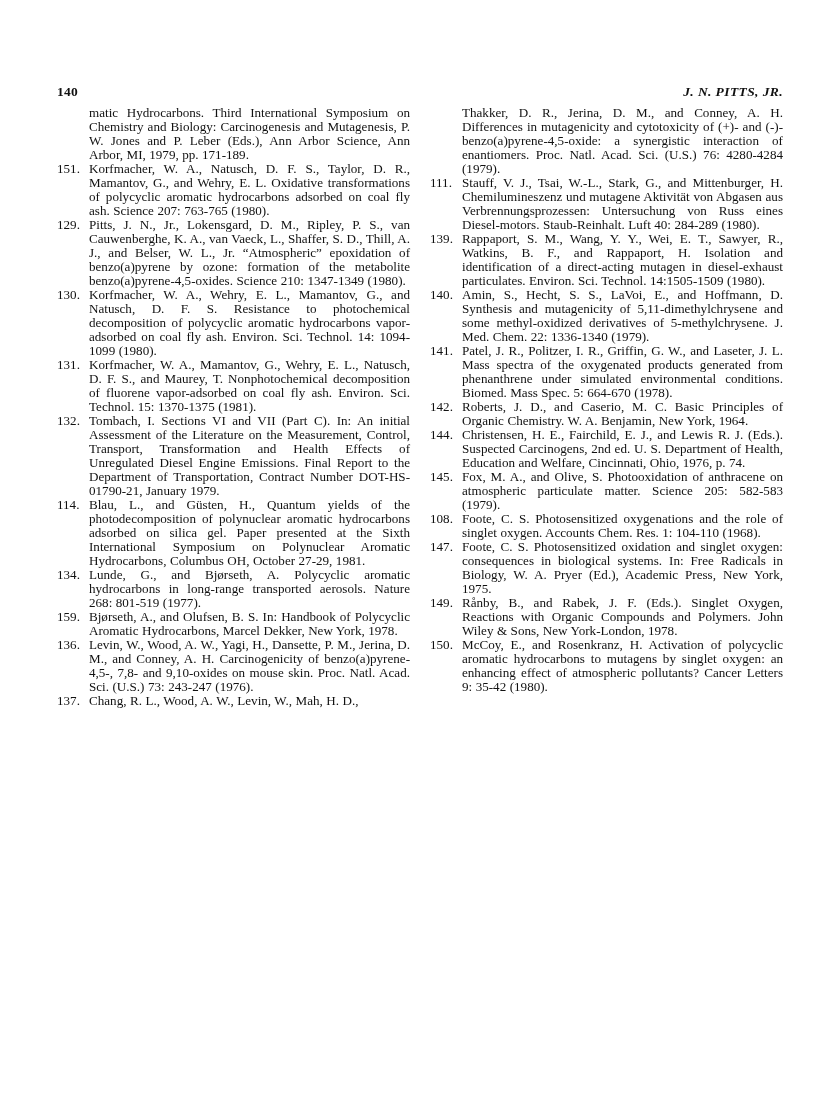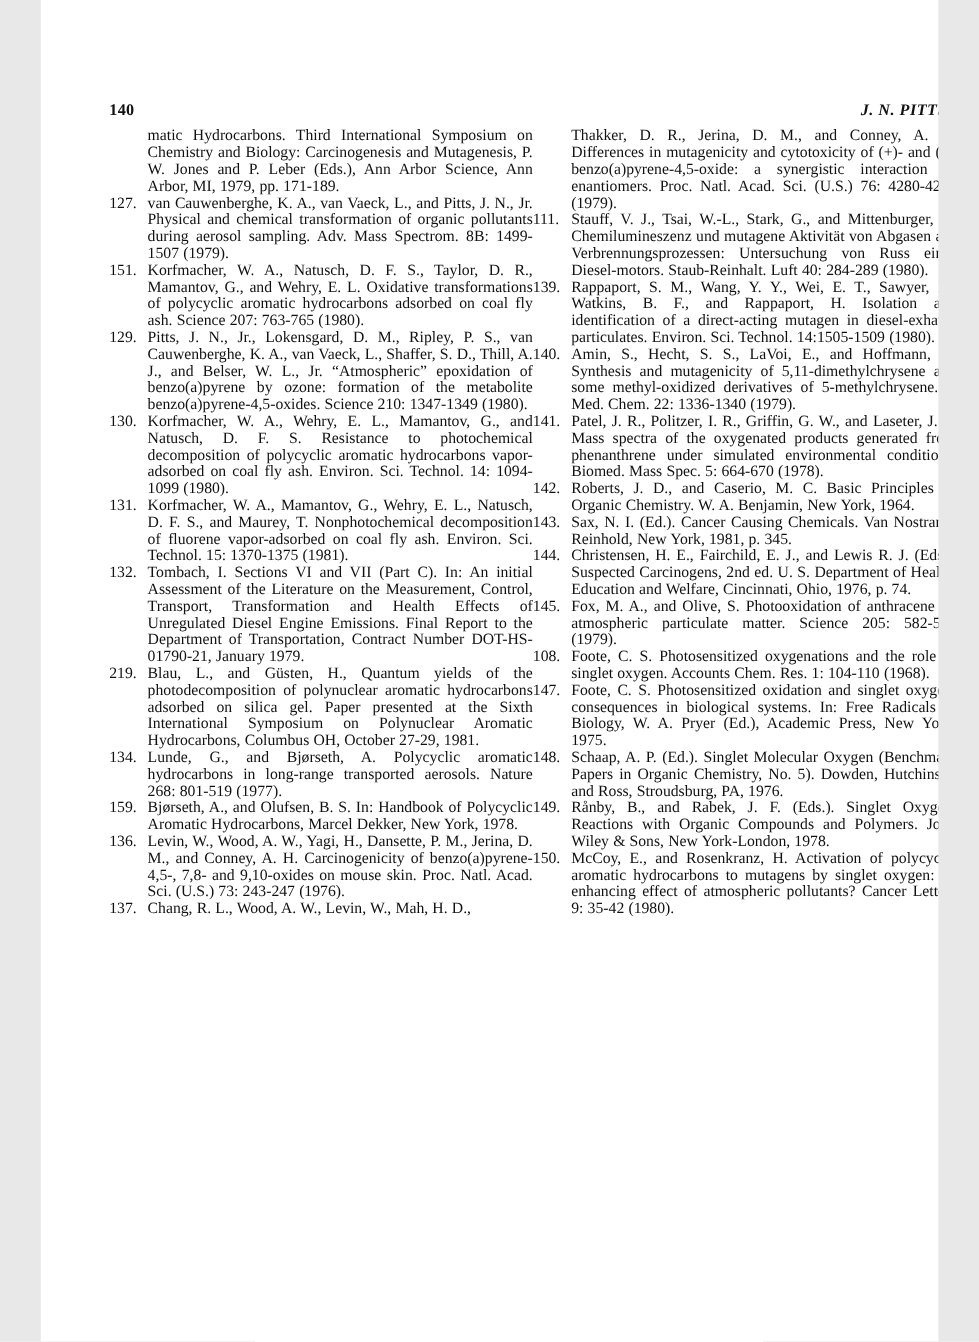--- a/index.html
+++ b/index.html
@@ -2,21 +2,21 @@
 <html><head>
 <meta charset="utf-8">
 <style>
   html, body {
     margin: 0;
     padding: 0;
     background: #e8e8e8;
   }
   .page {
     position: relative;
-    width: 748px;
+    width: 816px;
     height: 1118px;
     margin: 0 auto;
     background: #ffffff;
     font-family: "Liberation Serif", "DejaVu Serif", serif;
     color: #111111;
     overflow: hidden;
   }
   .page-header {
     position: absolute;
     top: 84px;
@@ -41,20 +41,21 @@
     font-style: italic;
     letter-spacing: 0.4px;
     font-weight: bold;
   }
   .columns {
     position: absolute;
     top: 106px;
     left: 57px;
     width: 726px;
     display: flex;
+    gap: 20px;
   }
   .col {
     width: 353px;
     flex: 0 0 353px;
   }
   .ref {
     margin: 0;
     position: relative;
     padding-left: 32px;
     text-align: justify;
@@ -73,42 +74,39 @@
 <body>
 
 <div class="page">
   <div class="page-header">
     <span class="page-number">140</span>
     <span class="running-head">J. N. PITTS, JR.</span>
   </div>
   <div class="columns">
     <div class="col">
         <p class="ref"><span class="reftext">matic Hydrocarbons. Third International Symposium on Chemistry and Biology: Carcinogenesis and Mutagenesis, P. W. Jones and P. Leber (Eds.), Ann Arbor Science, Ann Arbor, MI, 1979, pp. 171-189.</span></p>
-        <p class="ref"><span class="refnum">127.</span><span class="reftext">van Cauwenberghe, K. A., van Vaeck, L., and Pitts, J. N., Jr. Physical and chemical transformation of organic pollutants during aerosol sampling. Adv. Mass Spectrom. 8B: 1499-1507 (1979).</span></p>
         <p class="ref"><span class="refnum">151.</span><span class="reftext">Korfmacher, W. A., Natusch, D. F. S., Taylor, D. R., Mamantov, G., and Wehry, E. L. Oxidative transformations of polycyclic aromatic hydrocarbons adsorbed on coal fly ash. Science 207: 763-765 (1980).</span></p>
         <p class="ref"><span class="refnum">129.</span><span class="reftext">Pitts, J. N., Jr., Lokensgard, D. M., Ripley, P. S., van Cauwenberghe, K. A., van Vaeck, L., Shaffer, S. D., Thill, A. J., and Belser, W. L., Jr. “Atmospheric” epoxidation of benzo(a)pyrene by ozone: formation of the metabolite benzo(a)pyrene-4,5-oxides. Science 210: 1347-1349 (1980).</span></p>
         <p class="ref"><span class="refnum">130.</span><span class="reftext">Korfmacher, W. A., Wehry, E. L., Mamantov, G., and Natusch, D. F. S. Resistance to photochemical decomposition of polycyclic aromatic hydrocarbons vapor-adsorbed on coal fly ash. Environ. Sci. Technol. 14: 1094-1099 (1980).</span></p>
         <p class="ref"><span class="refnum">131.</span><span class="reftext">Korfmacher, W. A., Mamantov, G., Wehry, E. L., Natusch, D. F. S., and Maurey, T. Nonphotochemical decomposition of fluorene vapor-adsorbed on coal fly ash. Environ. Sci. Technol. 15: 1370-1375 (1981).</span></p>
         <p class="ref"><span class="refnum">132.</span><span class="reftext">Tombach, I. Sections VI and VII (Part C). In: An initial Assessment of the Literature on the Measurement, Control, Transport, Transformation and Health Effects of Unregulated Diesel Engine Emissions. Final Report to the Department of Transportation, Contract Number DOT-HS-01790-21, January 1979.</span></p>
-        <p class="ref"><span class="refnum">219.</span><span class="reftext">Blau, L., and Güsten, H., Quantum yields of the photodecomposition of polynuclear aromatic hydrocarbons adsorbed on silica gel. Paper presented at the Sixth International Symposium on Polynuclear Aromatic Hydrocarbons, Columbus OH, October 27-29, 1981.</span></p>
+        <p class="ref"><span class="refnum">114.</span><span class="reftext">Blau, L., and Güsten, H., Quantum yields of the photodecomposition of polynuclear aromatic hydrocarbons adsorbed on silica gel. Paper presented at the Sixth International Symposium on Polynuclear Aromatic Hydrocarbons, Columbus OH, October 27-29, 1981.</span></p>
         <p class="ref"><span class="refnum">134.</span><span class="reftext">Lunde, G., and Bjørseth, A. Polycyclic aromatic hydrocarbons in long-range transported aerosols. Nature 268: 801-519 (1977).</span></p>
         <p class="ref"><span class="refnum">159.</span><span class="reftext">Bjørseth, A., and Olufsen, B. S. In: Handbook of Polycyclic Aromatic Hydrocarbons, Marcel Dekker, New York, 1978.</span></p>
         <p class="ref"><span class="refnum">136.</span><span class="reftext">Levin, W., Wood, A. W., Yagi, H., Dansette, P. M., Jerina, D. M., and Conney, A. H. Carcinogenicity of benzo(a)pyrene-4,5-, 7,8- and 9,10-oxides on mouse skin. Proc. Natl. Acad. Sci. (U.S.) 73: 243-247 (1976).</span></p>
         <p class="ref"><span class="refnum">137.</span><span class="reftext">Chang, R. L., Wood, A. W., Levin, W., Mah, H. D.,</span></p>
       </div>
     <div class="col">
         <p class="ref"><span class="reftext">Thakker, D. R., Jerina, D. M., and Conney, A. H. Differences in mutagenicity and cytotoxicity of (+)- and (-)-benzo(a)pyrene-4,5-oxide: a synergistic interaction of enantiomers. Proc. Natl. Acad. Sci. (U.S.) 76: 4280-4284 (1979).</span></p>
         <p class="ref"><span class="refnum">111.</span><span class="reftext">Stauff, V. J., Tsai, W.-L., Stark, G., and Mittenburger, H. Chemilumineszenz und mutagene Aktivität von Abgasen aus Verbrennungsprozessen: Untersuchung von Russ eines Diesel-motors. Staub-Reinhalt. Luft 40: 284-289 (1980).</span></p>
         <p class="ref"><span class="refnum">139.</span><span class="reftext">Rappaport, S. M., Wang, Y. Y., Wei, E. T., Sawyer, R., Watkins, B. F., and Rappaport, H. Isolation and identification of a direct-acting mutagen in diesel-exhaust particulates. Environ. Sci. Technol. 14:1505-1509 (1980).</span></p>
         <p class="ref"><span class="refnum">140.</span><span class="reftext">Amin, S., Hecht, S. S., LaVoi, E., and Hoffmann, D. Synthesis and mutagenicity of 5,11-dimethylchrysene and some methyl-oxidized derivatives of 5-methylchrysene. J. Med. Chem. 22: 1336-1340 (1979).</span></p>
         <p class="ref"><span class="refnum">141.</span><span class="reftext">Patel, J. R., Politzer, I. R., Griffin, G. W., and Laseter, J. L. Mass spectra of the oxygenated products generated from phenanthrene under simulated environmental conditions. Biomed. Mass Spec. 5: 664-670 (1978).</span></p>
         <p class="ref"><span class="refnum">142.</span><span class="reftext">Roberts, J. D., and Caserio, M. C. Basic Principles of Organic Chemistry. W. A. Benjamin, New York, 1964.</span></p>
-        <p class="ref"><span class="refnum">143.</span><span class="reftext">Sax, N. I. (Ed.). Cancer Causing Chemicals. Van Nostrand-Reinhold, New York, 1981, p. 345.</span></p>
         <p class="ref"><span class="refnum">144.</span><span class="reftext">Christensen, H. E., Fairchild, E. J., and Lewis R. J. (Eds.). Suspected Carcinogens, 2nd ed. U. S. Department of Health, Education and Welfare, Cincinnati, Ohio, 1976, p. 74.</span></p>
         <p class="ref"><span class="refnum">145.</span><span class="reftext">Fox, M. A., and Olive, S. Photooxidation of anthracene on atmospheric particulate matter. Science 205: 582-583 (1979).</span></p>
         <p class="ref"><span class="refnum">108.</span><span class="reftext">Foote, C. S. Photosensitized oxygenations and the role of singlet oxygen. Accounts Chem. Res. 1: 104-110 (1968).</span></p>
         <p class="ref"><span class="refnum">147.</span><span class="reftext">Foote, C. S. Photosensitized oxidation and singlet oxygen: consequences in biological systems. In: Free Radicals in Biology, W. A. Pryer (Ed.), Academic Press, New York, 1975.</span></p>
-        <p class="ref"><span class="refnum">148.</span><span class="reftext">Schaap, A. P. (Ed.). Singlet Molecular Oxygen (Benchmark Papers in Organic Chemistry, No. 5). Dowden, Hutchinson and Ross, Stroudsburg, PA, 1976.</span></p>
         <p class="ref"><span class="refnum">149.</span><span class="reftext">Rånby, B., and Rabek, J. F. (Eds.). Singlet Oxygen, Reactions with Organic Compounds and Polymers. John Wiley &amp; Sons, New York-London, 1978.</span></p>
         <p class="ref"><span class="refnum">150.</span><span class="reftext">McCoy, E., and Rosenkranz, H. Activation of polycyclic aromatic hydrocarbons to mutagens by singlet oxygen: an enhancing effect of atmospheric pollutants? Cancer Letters 9: 35-42 (1980).</span></p>
       </div>
   </div>
 </div>
 
 </body></html>

